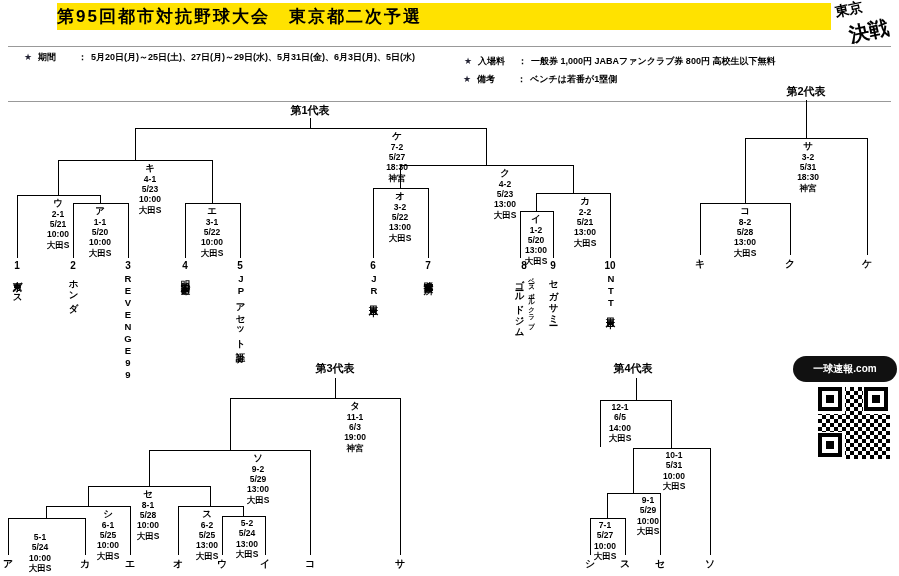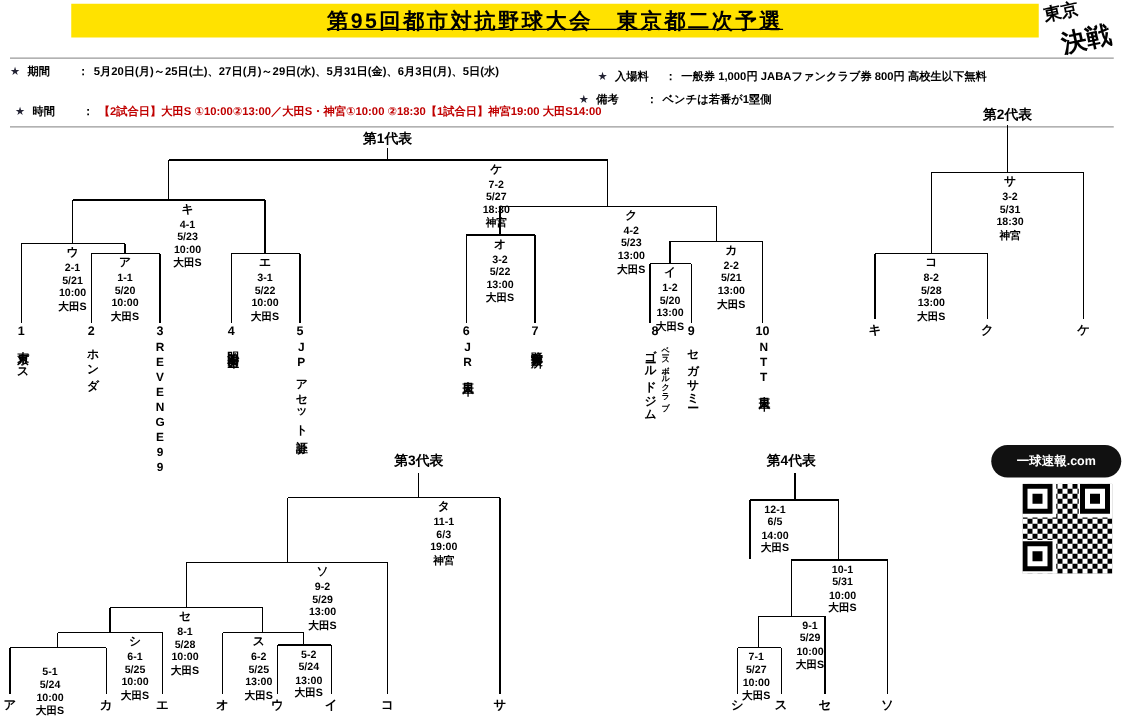--- a/index.html
+++ b/index.html
@@ -1,20 +1,20 @@
 <!DOCTYPE html>
 <html><head>
 <meta charset="utf-8">
 <style>
   html,body{margin:0;padding:0;background:#fff;}
   #page{position:relative;width:899px;height:576px;background:#fff;overflow:hidden;
         font-family:"Liberation Sans","DejaVu Sans",sans-serif;color:#000;}
   
   .titlebar{position:absolute;left:57px;top:3px;width:774px;height:27px;background:#ffe200;
-            display:flex;align-items:center;justify-content:center;text-decoration:underline;}
+            display:flex;align-items:center;}
   .titlebar .ttl{font-size:17px;font-weight:800;letter-spacing:2px;}
   .logo{position:absolute;right:2px;top:0;width:66px;height:46px;}
   .logo .l1{position:absolute;left:4px;top:1px;font-size:14px;font-weight:900;transform:rotate(-12deg);}
   .logo .l2{position:absolute;left:18px;top:18px;font-size:20px;font-weight:900;transform:rotate(-12deg);}
   
   .info{position:absolute;left:8px;top:46px;width:883px;height:54px;
         border-top:1px solid #999;border-bottom:1px solid #999;font-size:9px;font-weight:bold;}
   .irow{position:absolute;white-space:nowrap;}
   .star{color:#223;margin-right:6px;}
   .ilabel{display:inline-block;min-width:36px;}
@@ -49,27 +49,24 @@
 
   <div class="titlebar" style="background: rgb(255, 226, 0);">
     <span class="ttl">第95回都市対抗野球大会　東京都二次予選</span>
   </div>
   <div class="logo">
     <span class="l1">東京</span>
     <span class="l2">決戦</span>
   </div>
 
   <div class="info">
-    <div class="irow" style="left:0;top:4px">
+    <div class="irow" style="left:16px;top:4px">
       <span class="star">★</span><span class="ilabel">期間</span><span class="colon">：</span><span>5月20日(月)～25日(土)、27日(月)～29日(水)、5月31日(金)、6月3日(月)、5日(水)</span>
     </div>
-    <div class="irow" style="left:4px;top:36px">
-      <span class="star">★</span><span class="ilabel">時間</span><span class="colon">：</span><span class="red" style="color: rgb(192, 0, 0);">【2試合日】大田S ①10:00②13:00／大田S・神宮①10:00 ②18:30【1試合日】神宮19:00 大田S14:00</span>
-    </div>
-    <div class="irow" style="left:470px;top:8px">
+    <div class="irow" style="left:456px;top:8px">
       <span class="star">★</span><span class="ilabel">入場料</span><span class="colon">：</span><span>一般券 1,000円  JABAファンクラブ券 800円  高校生以下無料</span>
     </div>
     <div class="irow" style="left:455px;top:26px">
       <span class="star">★</span><span class="ilabel">備考</span><span class="colon">：</span><span>ベンチは若番が1塁側</span>
     </div>
   </div>
 
   <svg class="lines" width="899" height="576" viewBox="0 0 899 576" shape-rendering="crispEdges">
     <g stroke="#000" stroke-width="1" fill="none">
 

